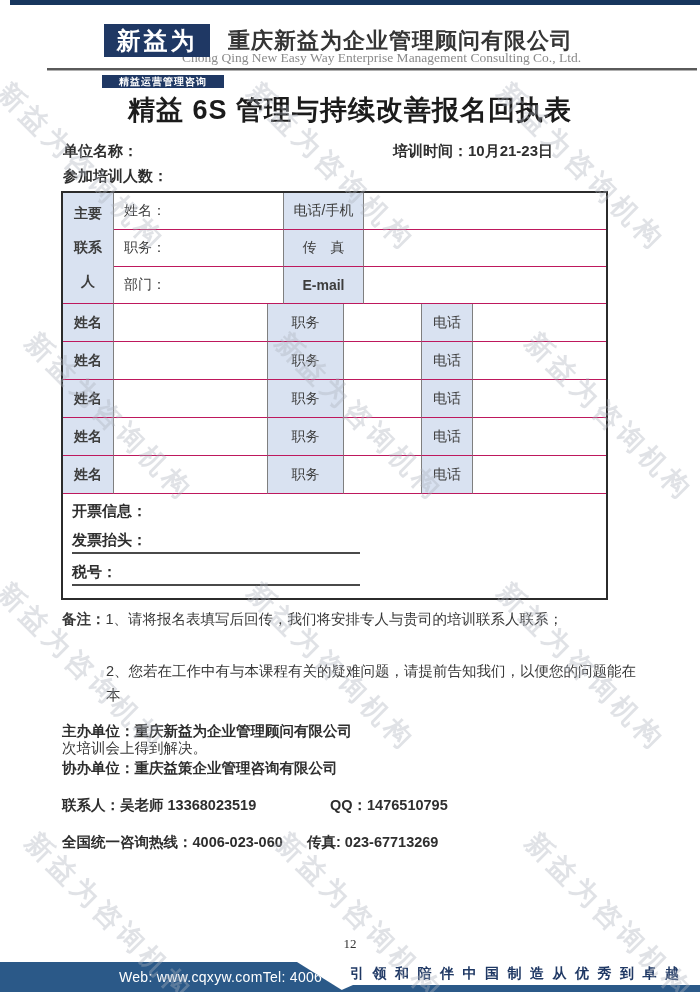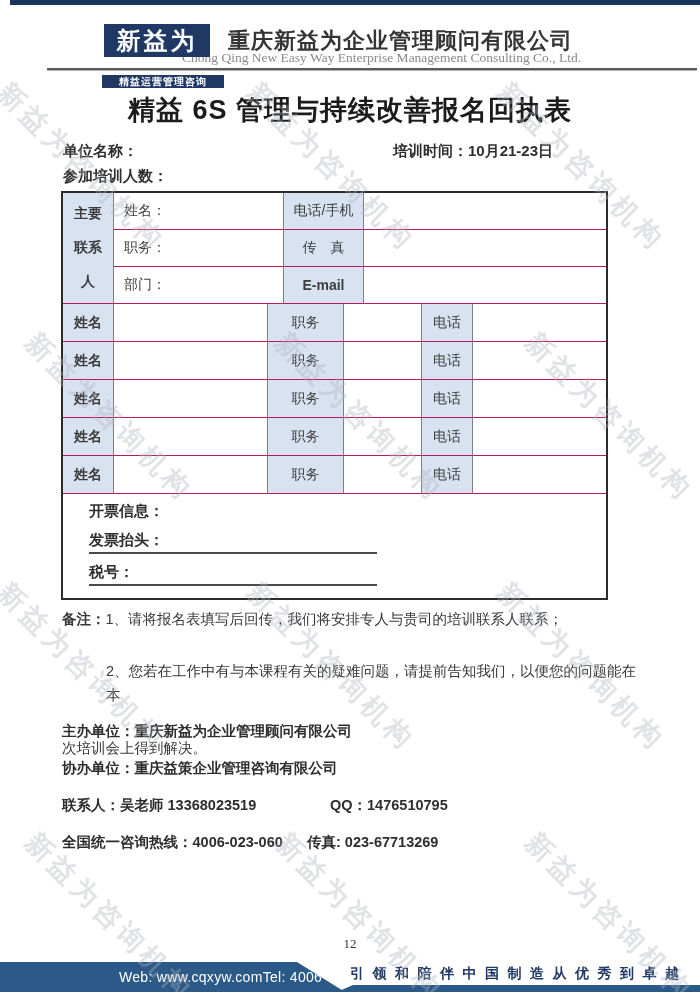--- a/index.html
+++ b/index.html
@@ -50,21 +50,21 @@
   .cell.last-col{border-right:none;}
   .blue{background:#d9e2f1;}
   .center{justify-content:center;}
   .bold{font-weight:bold;}
   .pad-l{padding-left:10px;}
   .merged{
     grid-row:1 / span 3;grid-column:1;
     flex-direction:column;justify-content:space-around;align-items:center;
     font-weight:bold;padding:4px 0;
   }
-  #sec-invoice{height:104px;box-sizing:border-box;padding:7px 10px 12px 26px;
+  #sec-invoice{height:104px;box-sizing:border-box;padding:7px 10px 12px 9px;
     display:flex;flex-direction:column;justify-content:space-between;}
   .inv-line{font-size:15px;font-weight:bold;color:#2e2e2e;line-height:20px;}
   .inv-underline{display:inline-block;width:288px;border-bottom:2px solid #4a4a4a;padding-bottom:2px;}
   
   #notes{left:62px;top:607px;width:585px;font-size:14.5px;color:#383838;line-height:24px;}
   #notes .n1{margin-bottom:28px;}
   #notes .n2{padding-left:44px;margin-bottom:29px;}
   #notes .note-label{font-weight:bold;}
   
   #orgs{left:62px;top:722px;font-size:14.5px;font-weight:bold;color:#2e2e2e;}

